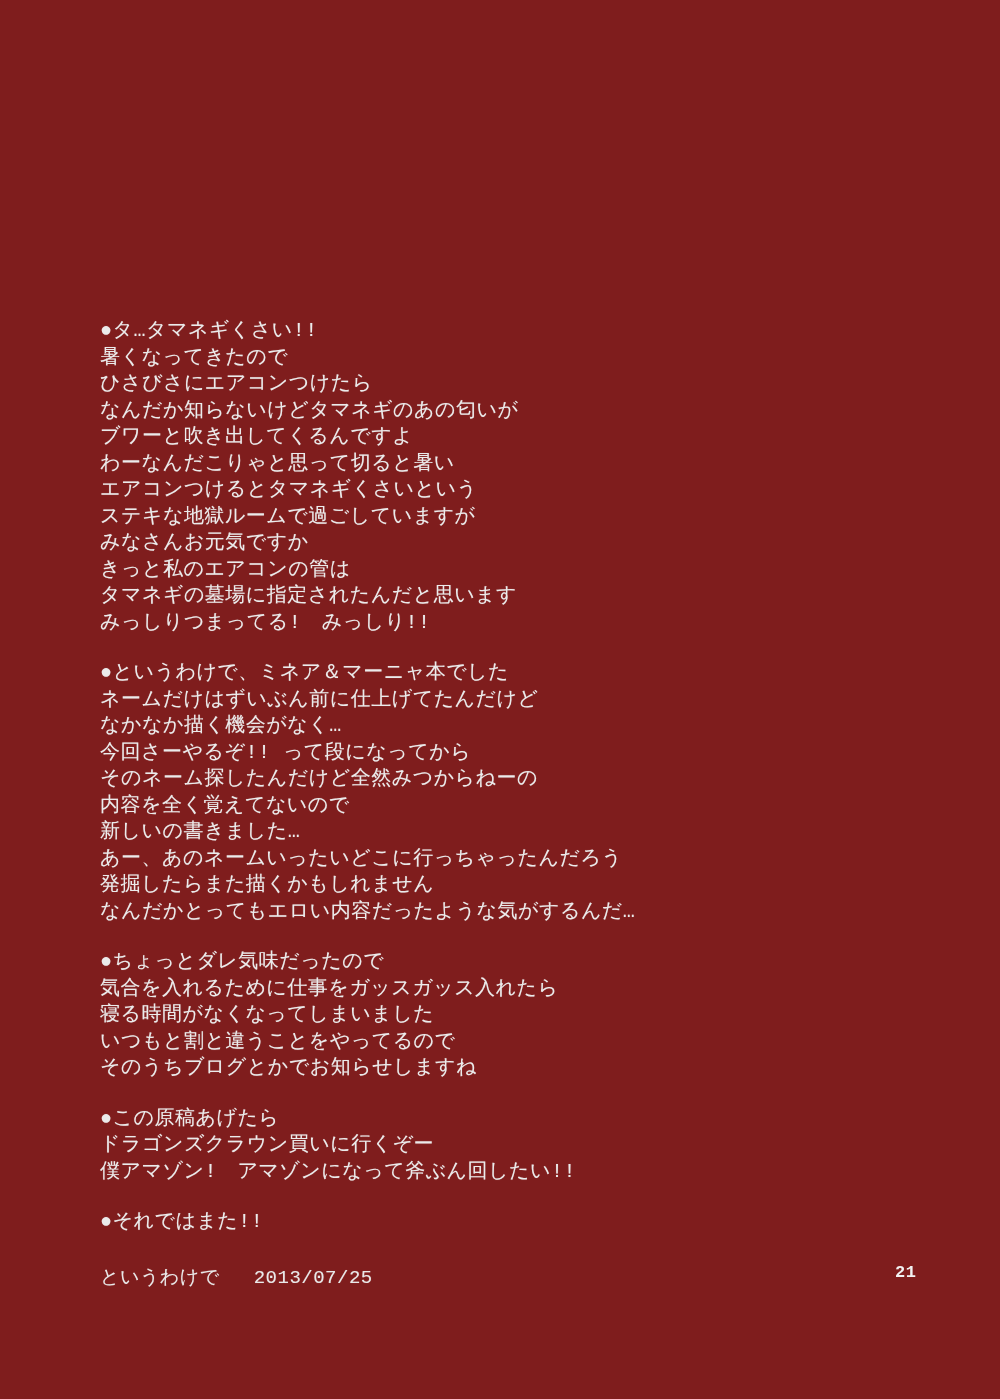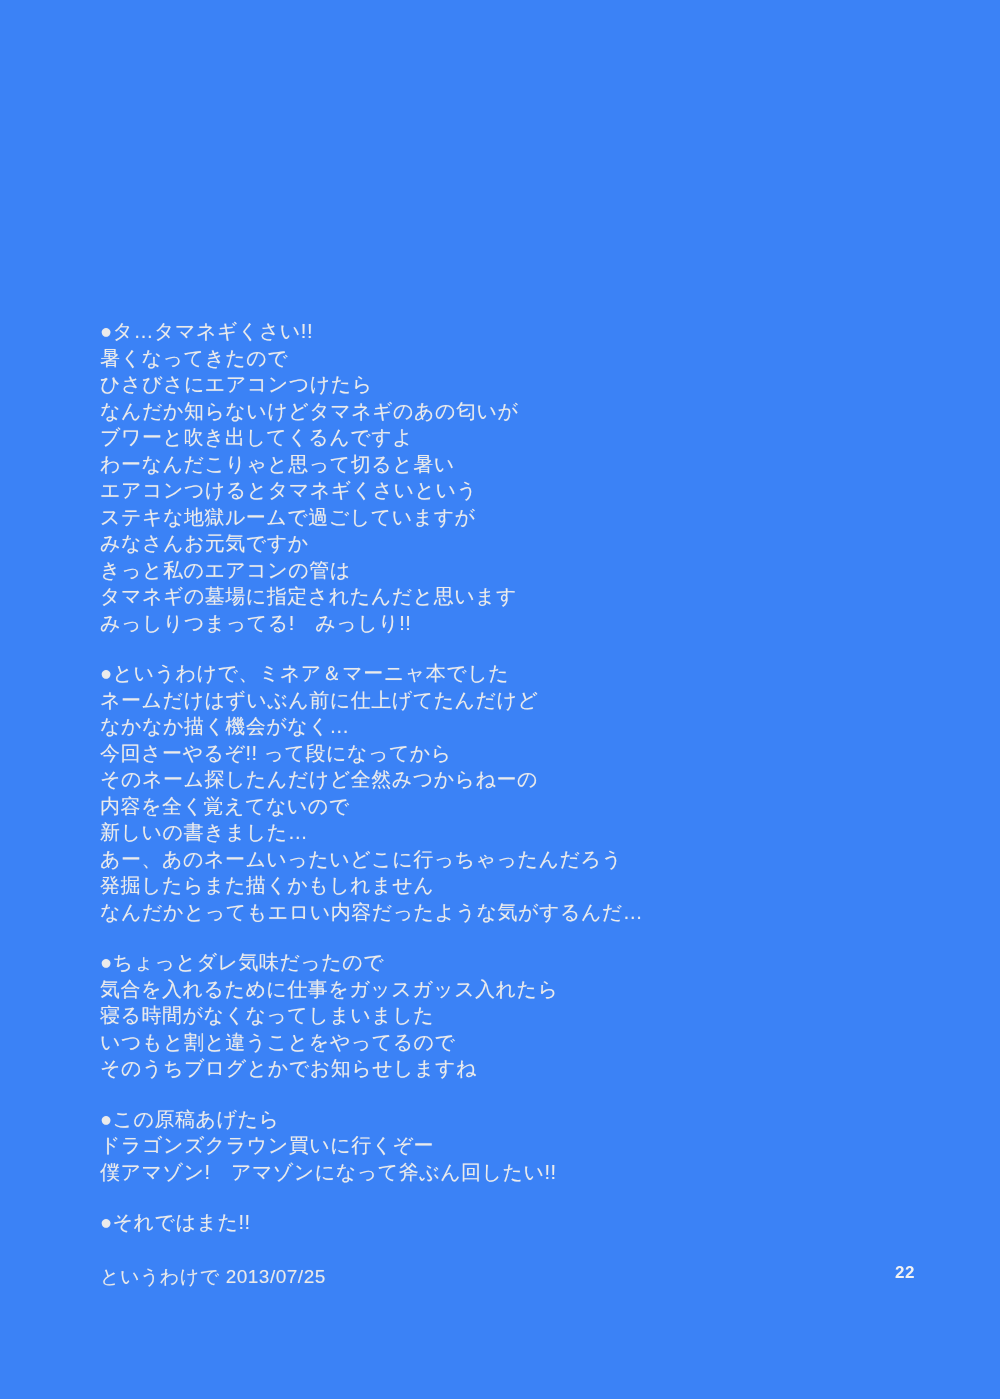--- a/index.html
+++ b/index.html
@@ -35,34 +35,34 @@
   .footer-row {
     position: absolute;
     left: 100px;
     top: 1264px;
     color: #e9e9e9;
     font-size: 19px;
     letter-spacing: 0.5px;
     text-shadow: 0 0 1px rgba(255,255,255,0.3);
   }
   .footer-row .date {
-    margin-left: 6px;
+    margin-left: 34px;
   }
   .page-num {
     position: absolute;
     left: 895px;
     top: 1263px;
     color: #f2f2f2;
     font-size: 17px;
     font-weight: bold;
     letter-spacing: 0.5px;
   }
 </style>
 </head>
 <body>
 
-<div class="page" style="background: #3b82f6;">
+<div class="page" style="background: #7f1d1d; font-family: Liberation Mono, monospace;">
   <div class="afterword" id="afterword-root" style="color: rgb(235, 235, 235);"><div class="section"><div class="line">●タ…タマネギくさい!!</div><div class="line">暑くなってきたので</div><div class="line">ひさびさにエアコンつけたら</div><div class="line">なんだか知らないけどタマネギのあの匂いが</div><div class="line">ブワーと吹き出してくるんですよ</div><div class="line">わーなんだこりゃと思って切ると暑い</div><div class="line">エアコンつけるとタマネギくさいという</div><div class="line">ステキな地獄ルームで過ごしていますが</div><div class="line">みなさんお元気ですか</div><div class="line">きっと私のエアコンの管は</div><div class="line">タマネギの墓場に指定されたんだと思います</div><div class="line">みっしりつまってる!　みっしり!!</div></div><div class="section"><div class="line">●というわけで、ミネア＆マーニャ本でした</div><div class="line">ネームだけはずいぶん前に仕上げてたんだけど</div><div class="line">なかなか描く機会がなく…</div><div class="line">今回さーやるぞ!! って段になってから</div><div class="line">そのネーム探したんだけど全然みつからねーの</div><div class="line">内容を全く覚えてないので</div><div class="line">新しいの書きました…</div><div class="line">あー、あのネームいったいどこに行っちゃったんだろう</div><div class="line">発掘したらまた描くかもしれません</div><div class="line">なんだかとってもエロい内容だったような気がするんだ…</div></div><div class="section"><div class="line">●ちょっとダレ気味だったので</div><div class="line">気合を入れるために仕事をガッスガッス入れたら</div><div class="line">寝る時間がなくなってしまいました</div><div class="line">いつもと割と違うことをやってるので</div><div class="line">そのうちブログとかでお知らせしますね</div></div><div class="section"><div class="line">●この原稿あげたら</div><div class="line">ドラゴンズクラウン買いに行くぞー</div><div class="line">僕アマゾン!　アマゾンになって斧ぶん回したい!!</div></div><div class="section"><div class="line">●それではまた!!</div></div></div>
   <div class="footer-row">
     <span class="author">というわけで</span><span class="date">2013/07/25</span>
   </div>
-  <div class="page-num">22</div>
+  <div class="page-num">21</div>
 </div>
 
 </body></html>

